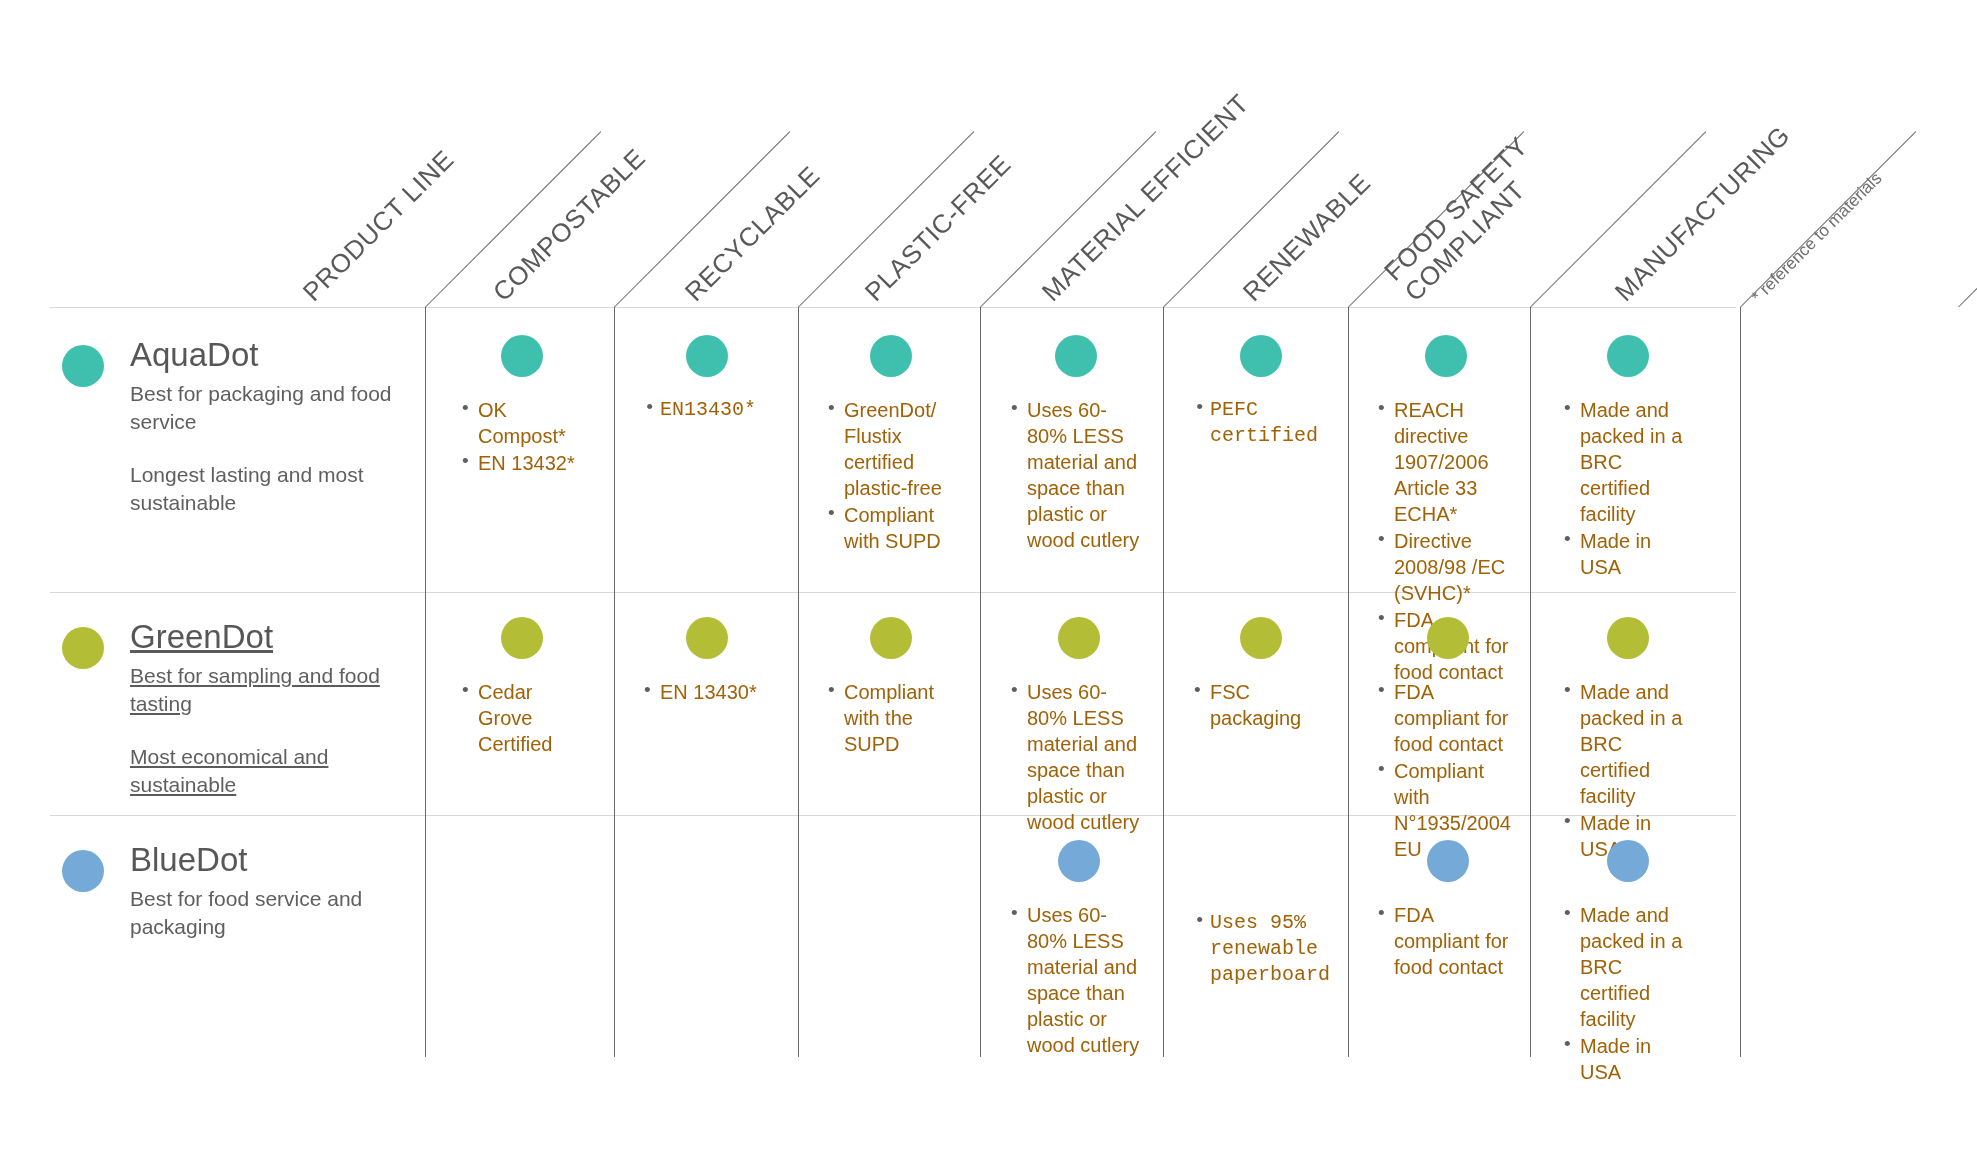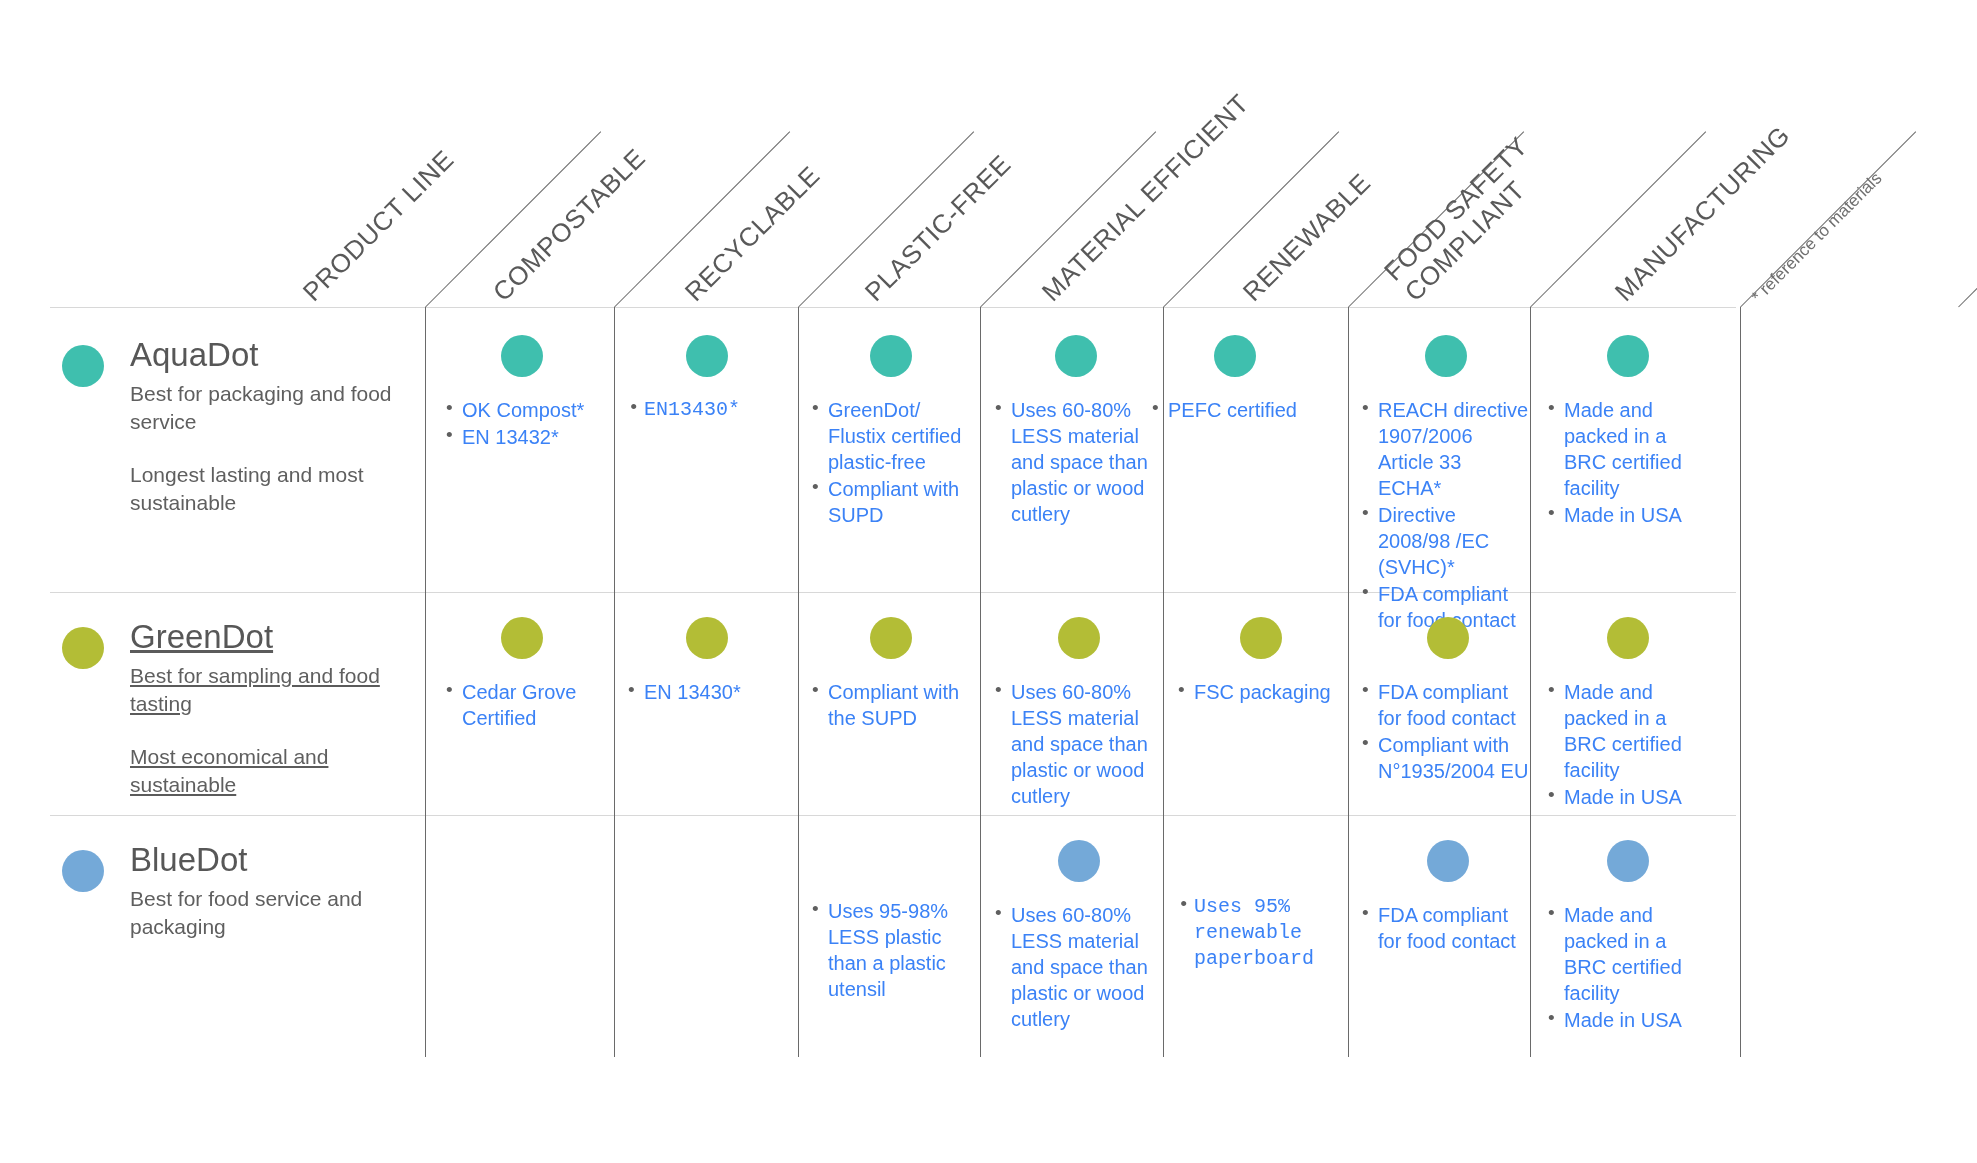--- a/index.html
+++ b/index.html
@@ -121,25 +121,25 @@
   
   .cell { position: absolute; }
   .cell-dot {
     width: 42px;
     height: 42px;
     border-radius: 50%;
     margin: 0 auto 20px auto;
   }
   ul.bullets {
     list-style: none;
-    margin: 0;
+    margin: 16px;
     padding: 0;
     font-size: 20px;
     line-height: 1.30;
-    color: #3b82f6;
+    color: #a16207;
   }
   ul.bullets li {
     position: relative;
     padding-left: 16px;
     margin-bottom: 1px;
   }
   ul.bullets li::before {
     content: "\2022";
     position: absolute;
     left: 0;
@@ -229,21 +229,21 @@
         </ul>
     </div>
 
     <div class="cell" style="left:995px; top:28px; width:162px;">
       <div class="cell-dot" style="background-color: rgb(63, 191, 174);"></div>
       <ul class="bullets">
           <li>Uses 60-80% LESS material and space than plastic or wood cutlery</li>
         </ul>
     </div>
 
-    <div class="cell" style="left:1152px; top:28px; width:165px;">
+    <div class="cell" style="left:1178px; top:28px; width:165px;font-family:Liberation Mono, monospace;">
       <div class="cell-dot" style="background-color: rgb(63, 191, 174);"></div>
       <ul class="bullets">
           <li>PEFC certified</li>
         </ul>
     </div>
 
     <div class="cell" style="left:1362px; top:28px; width:168px;">
       <div class="cell-dot" style="background-color: rgb(63, 191, 174);"></div>
       <ul class="bullets">
           <li>REACH directive 1907/2006 Article 33 ECHA*</li>
@@ -329,25 +329,20 @@
     </div>
 
     <div class="cell" style="left:446px; top:533px; width:152px;">
       <ul class="bullets"></ul>
     </div>
 
     <div class="cell" style="left:628px; top:533px; width:158px;">
       <ul class="bullets"></ul>
     </div>
 
-    <div class="cell" style="left:812px; top:591px; width:158px;">
-      <ul class="bullets">
-          <li>Uses 95-98% LESS plastic than a plastic utensil</li>
-        </ul>
-    </div>
 
     <div class="cell" style="left:995px; top:533px; width:168px;">
       <div class="cell-dot" style="background-color: rgb(116, 169, 216);"></div>
       <ul class="bullets">
           <li>Uses 60-80% LESS material and space than plastic or wood cutlery</li>
         </ul>
     </div>
 
     <div class="cell" style="left:1178px; top:587px; width:165px;font-family:Liberation Mono, monospace;">
       <ul class="bullets">

